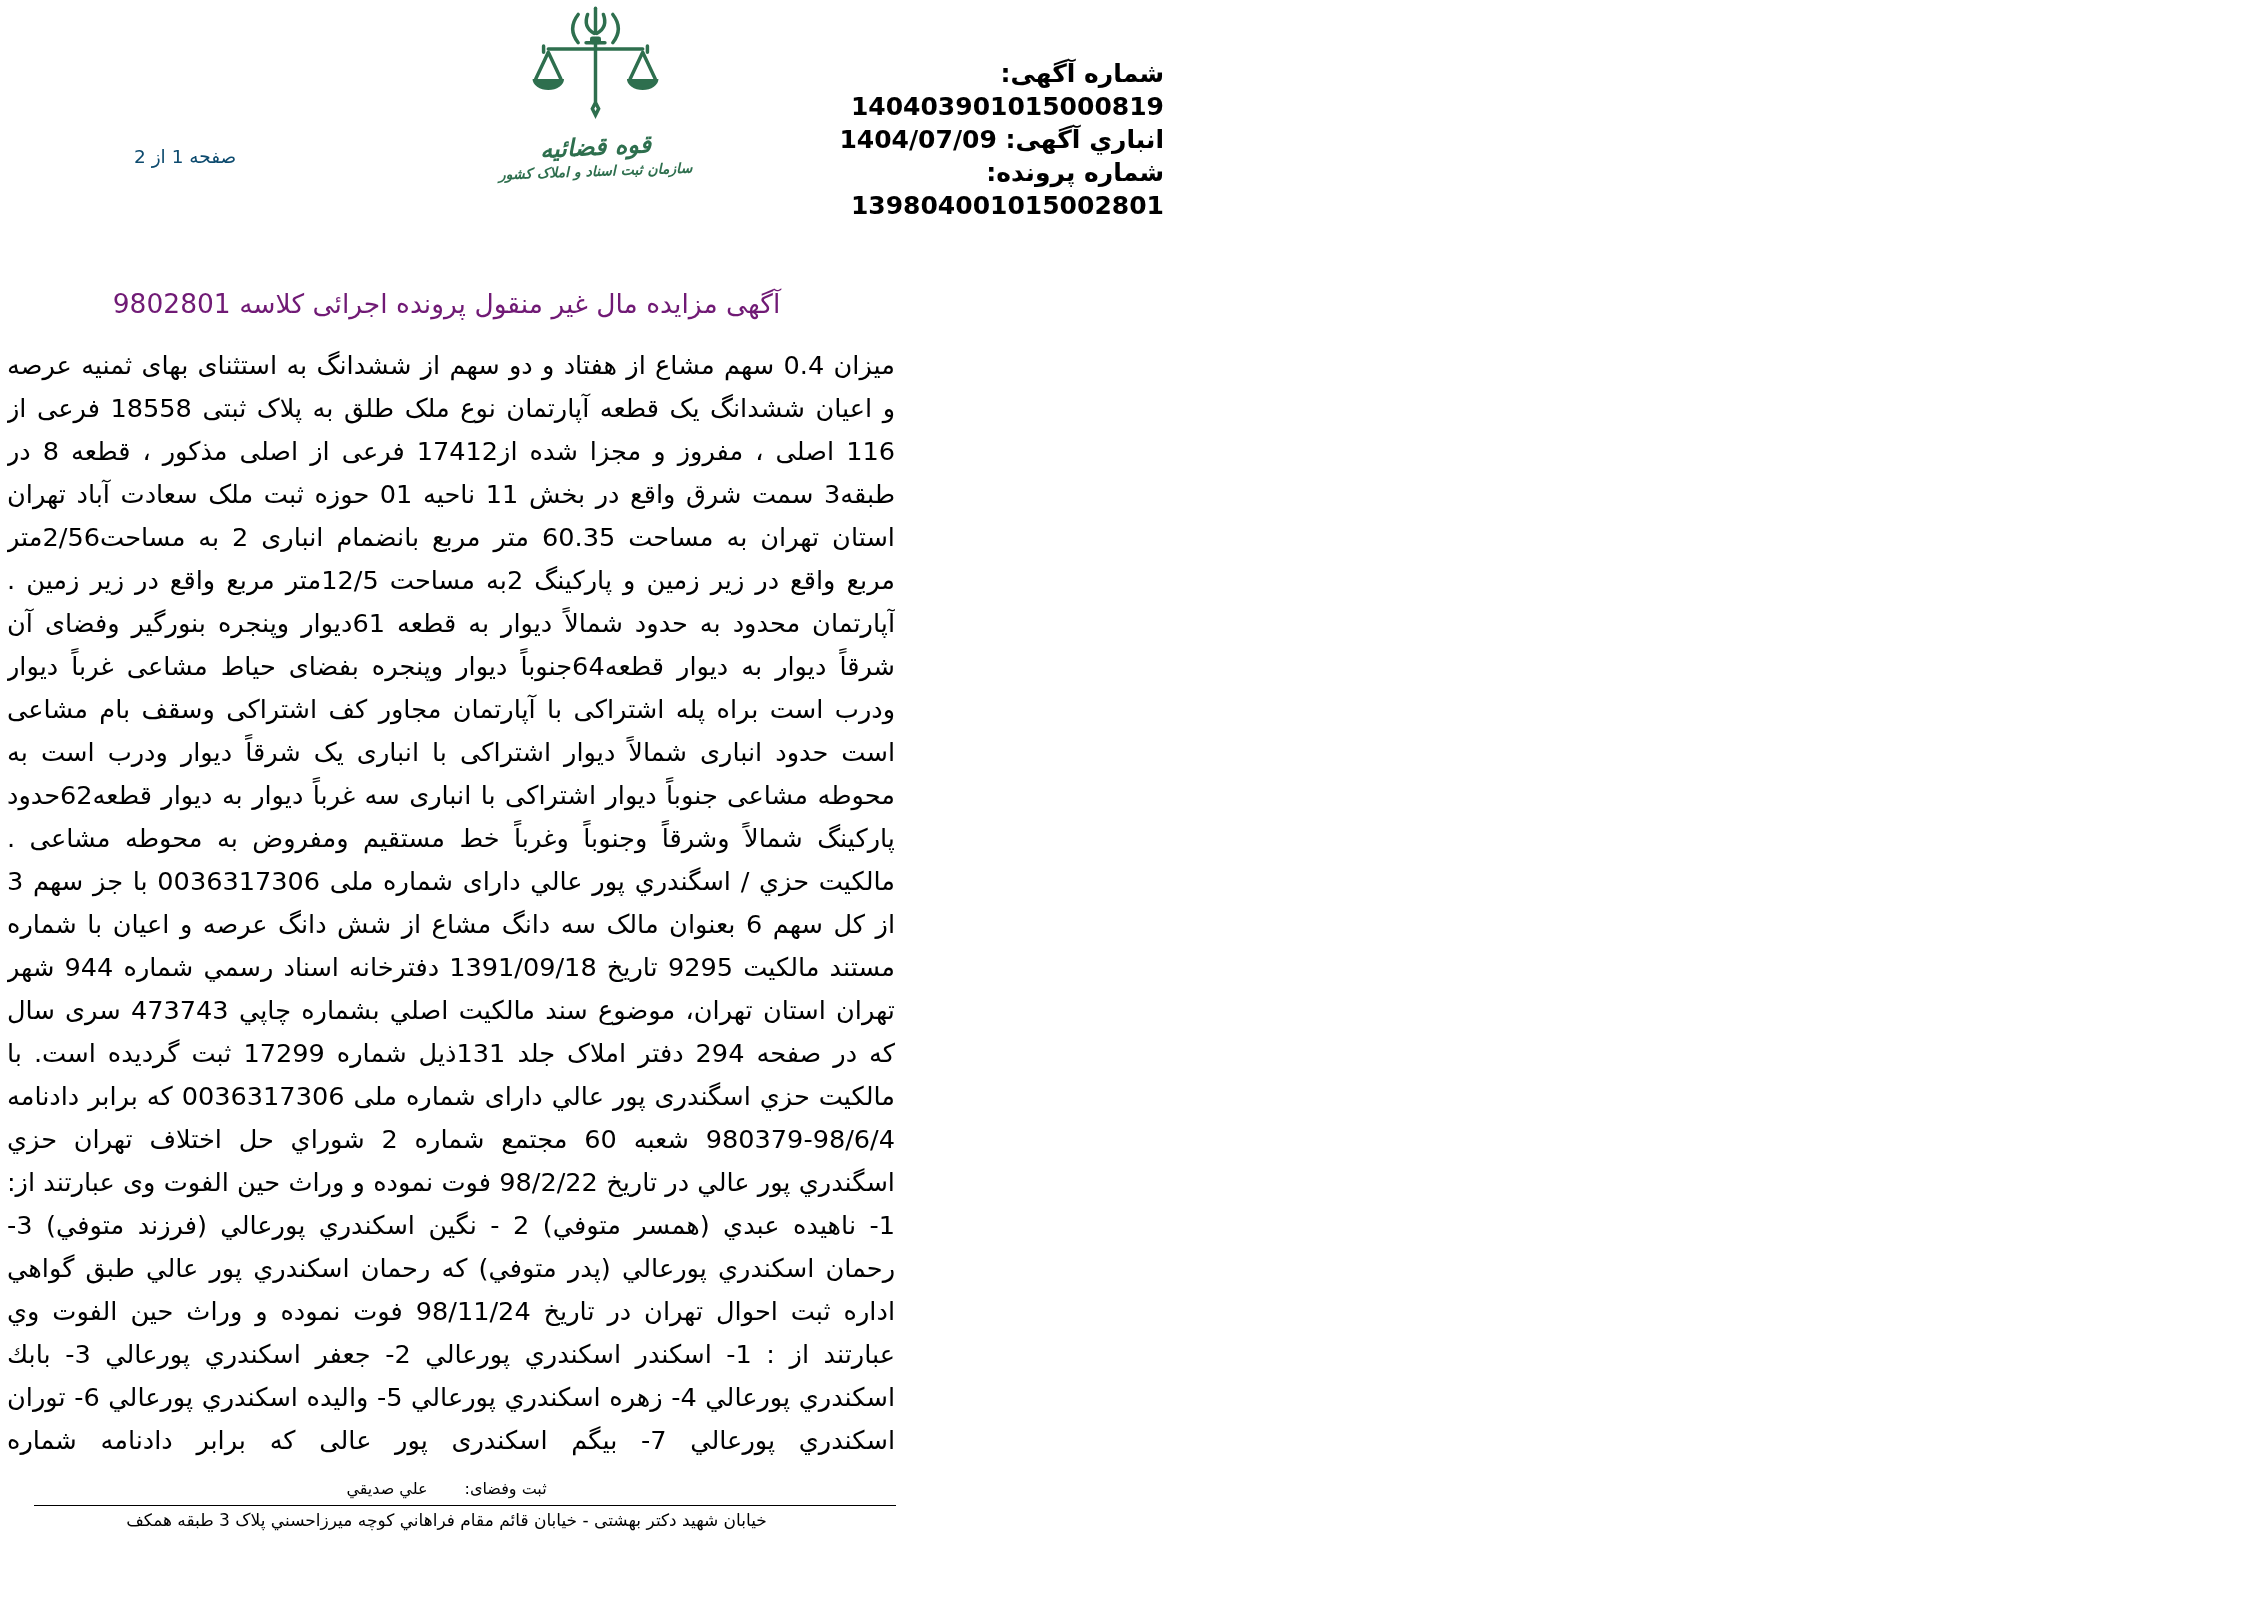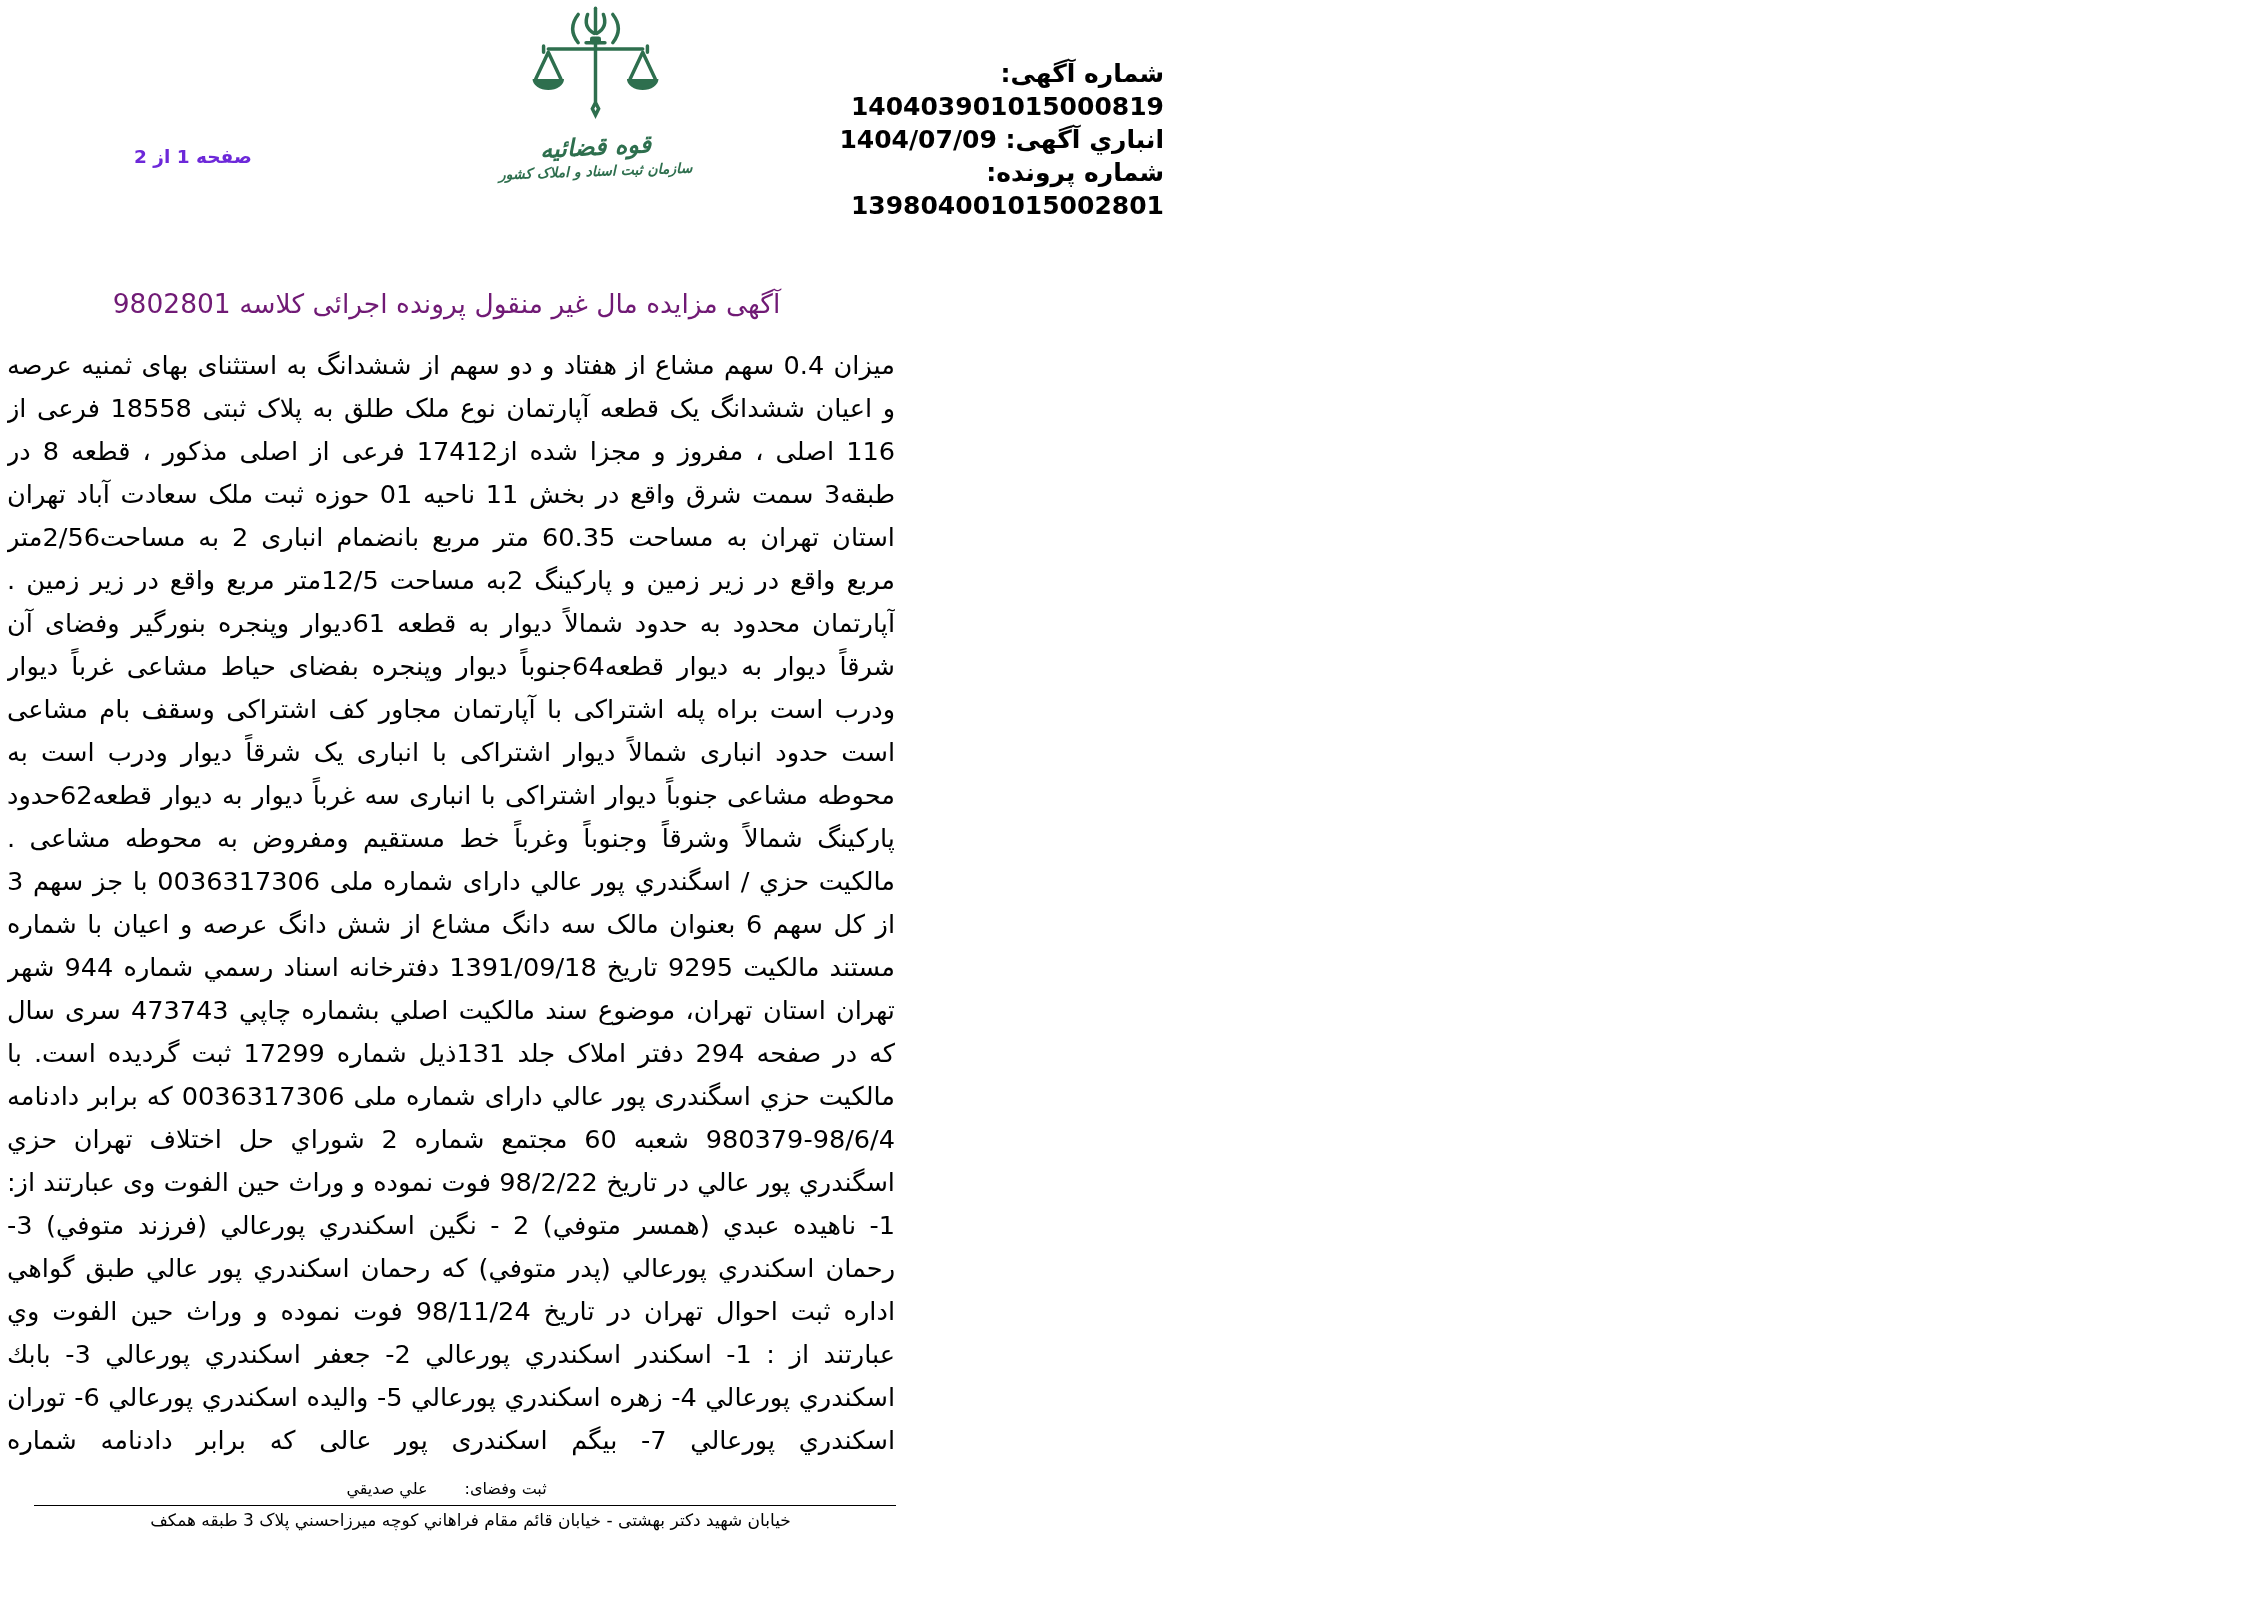--- a/index.html
+++ b/index.html
@@ -9,35 +9,35 @@
   .page1{left:0;width:1173px;}
   .page2{left:1130px;width:1129px;}
 
   .logo-wrap{position:absolute;width:229px;text-align:center;}
   .p1 .logo-wrap{left:481px;top:5.3px;}
   .logo-svg{display:block;margin:0 auto;}
   .logo-cal-1{color:#2e6f4e;font-size:24px;font-weight:700;font-style:italic;transform:rotate(-3deg);line-height:26.5px;}
   .logo-cal-2{color:#2e6f4e;font-size:14px;font-weight:700;font-style:italic;transform:rotate(-2deg);margin-top:1.8px;line-height:17.6px;}
   .hm1{position:absolute;top:25px;left:732px;width:432px;text-align:right;direction:rtl;font-size:25px;font-weight:700;line-height:33px;margin-top:32px;}
 
-  .pgind{position:absolute;font-size:18.5px;font-weight:700;color:#6d28d9;direction:rtl;}
+  .pgind{position:absolute;font-size:18.5px;font-weight:400;color:#0c4a6e;direction:rtl;}
   .pgind1{left:134px;top:146px;}
 
   .title{position:absolute;text-align:center;font-weight:700;font-size:27px;color:#000;direction:rtl;}
   .title1{left:0;top:247px;width:893px;}
   .subtitle1{position:absolute;left:0;top:288px;width:893px;text-align:center;font-size:26.5px;color:#701a75;direction:rtl;}
 
   .body-text{position:absolute;direction:rtl;text-align:justify;color:#000;overflow:hidden;}
   .body1{left:7px;top:344px;width:888px;height:1122px;font-size:25.6px;line-height:43px;}
 
   .reg-line{position:absolute;display:flex;justify-content:center;gap:37px;direction:rtl;font-size:16px;color:#000;}
   .reg1{left:0;top:1479px;width:893px;}
   .hr{position:absolute;border-top:1.8px solid #000;height:0;}
   .hr1{left:34px;top:1505px;width:862px;}
-  .addr{position:absolute;text-align:center;direction:rtl;font-size:17px;color:#000;padding-left:24px;}
+  .addr{position:absolute;text-align:center;direction:rtl;font-size:17px;color:#000;}
   .addr1{left:0;top:1510px;width:893px;}
 </style>
 </head>
 <body>
 
 <div class="canvas">
 
   <div class="page page1 p1">
 
     <div class="logo-wrap">

